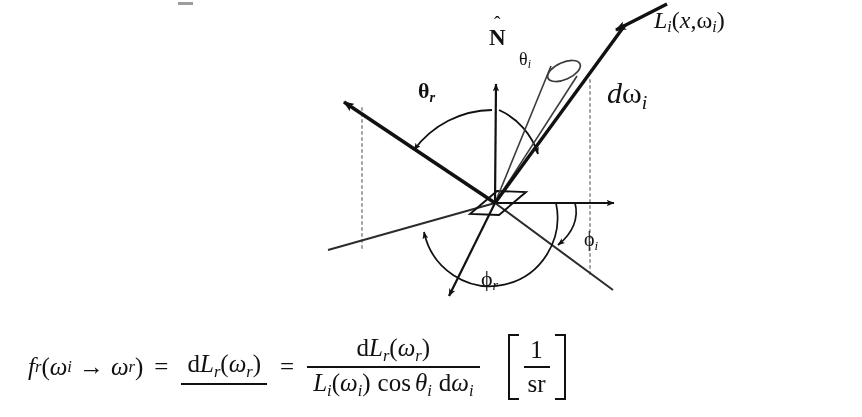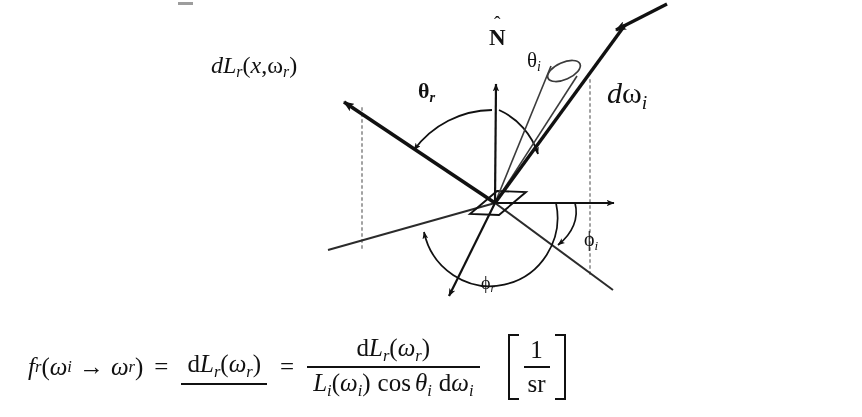--- a/index.html
+++ b/index.html
@@ -183,42 +183,42 @@
     <line x1="667" y1="4" x2="616" y2="30" stroke="#111111" stroke-width="3.4" marker-end="url(#ah-thick)"></line>
     <line x1="625" y1="25" x2="495" y2="203" stroke="#111111" stroke-width="3.4"></line>
 
     <line x1="495" y1="203" x2="344" y2="102" stroke="#111111" stroke-width="3.6" marker-end="url(#ah-thick)"></line>
   </svg>
 
   <div class="mlabel" style="left:489px; top:26px; font-size:23px;">
     <span class="vec-n"><span class="hat">̂</span><span>N</span></span>
   </div>
 
-  <div class="mlabel" style="left:211px; top:53px; font-size:24px;">
-    <span class="it">d</span><span class="it">L</span><span class="sub">r</span><span class="up">(</span><span class="it">x</span><span class="up">,</span><span class="up">ω</span><span class="sub">r</span><span class="up">)</span>
-  </div>
-
+
+  <div class="mlabel" style="left:654px; top:8px; font-size:24px;">
+    <span class="it">L</span><span class="sub">i</span><span class="up">(</span><span class="it">x</span><span class="up">,</span><span class="up">ω</span><span class="sub">i</span><span class="up">)</span>
+  </div>
 
   <div class="mlabel" style="left:607px; top:78px; font-size:30px;">
     <span class="it">d</span><span class="up">ω</span><span class="sub">i</span>
   </div>
 
-  <div class="mlabel" style="left:519px; top:50px; font-size:21px;margin-left:8px;">
+  <div class="mlabel" style="left:519px; top:50px; font-size:18px;">
     <span class="up">θ</span><span class="sub">i</span>
   </div>
 
   <div class="mlabel" style="left:418px; top:80px; font-size:22px;font-weight:bold;">
     <span class="up">θ</span><span class="sub">r</span>
   </div>
 
   <div class="mlabel" style="left:584px; top:229px; font-size:20px;">
     <span class="up">ϕ</span><span class="sub">i</span>
   </div>
 
-  <div class="mlabel" style="left:481px; top:274px; font-size:18px;">
+  <div class="mlabel" style="left:481px; top:268px; font-size:22px;">
     <span class="up">ϕ</span><span class="sub">r</span>
   </div>
 
   <div id="equation">
 
     <span class="eq-part">
         <span class="it">f</span>
         <span class="sub">r</span>
         <span class="up">(</span>
         <span class="it">ω</span>

